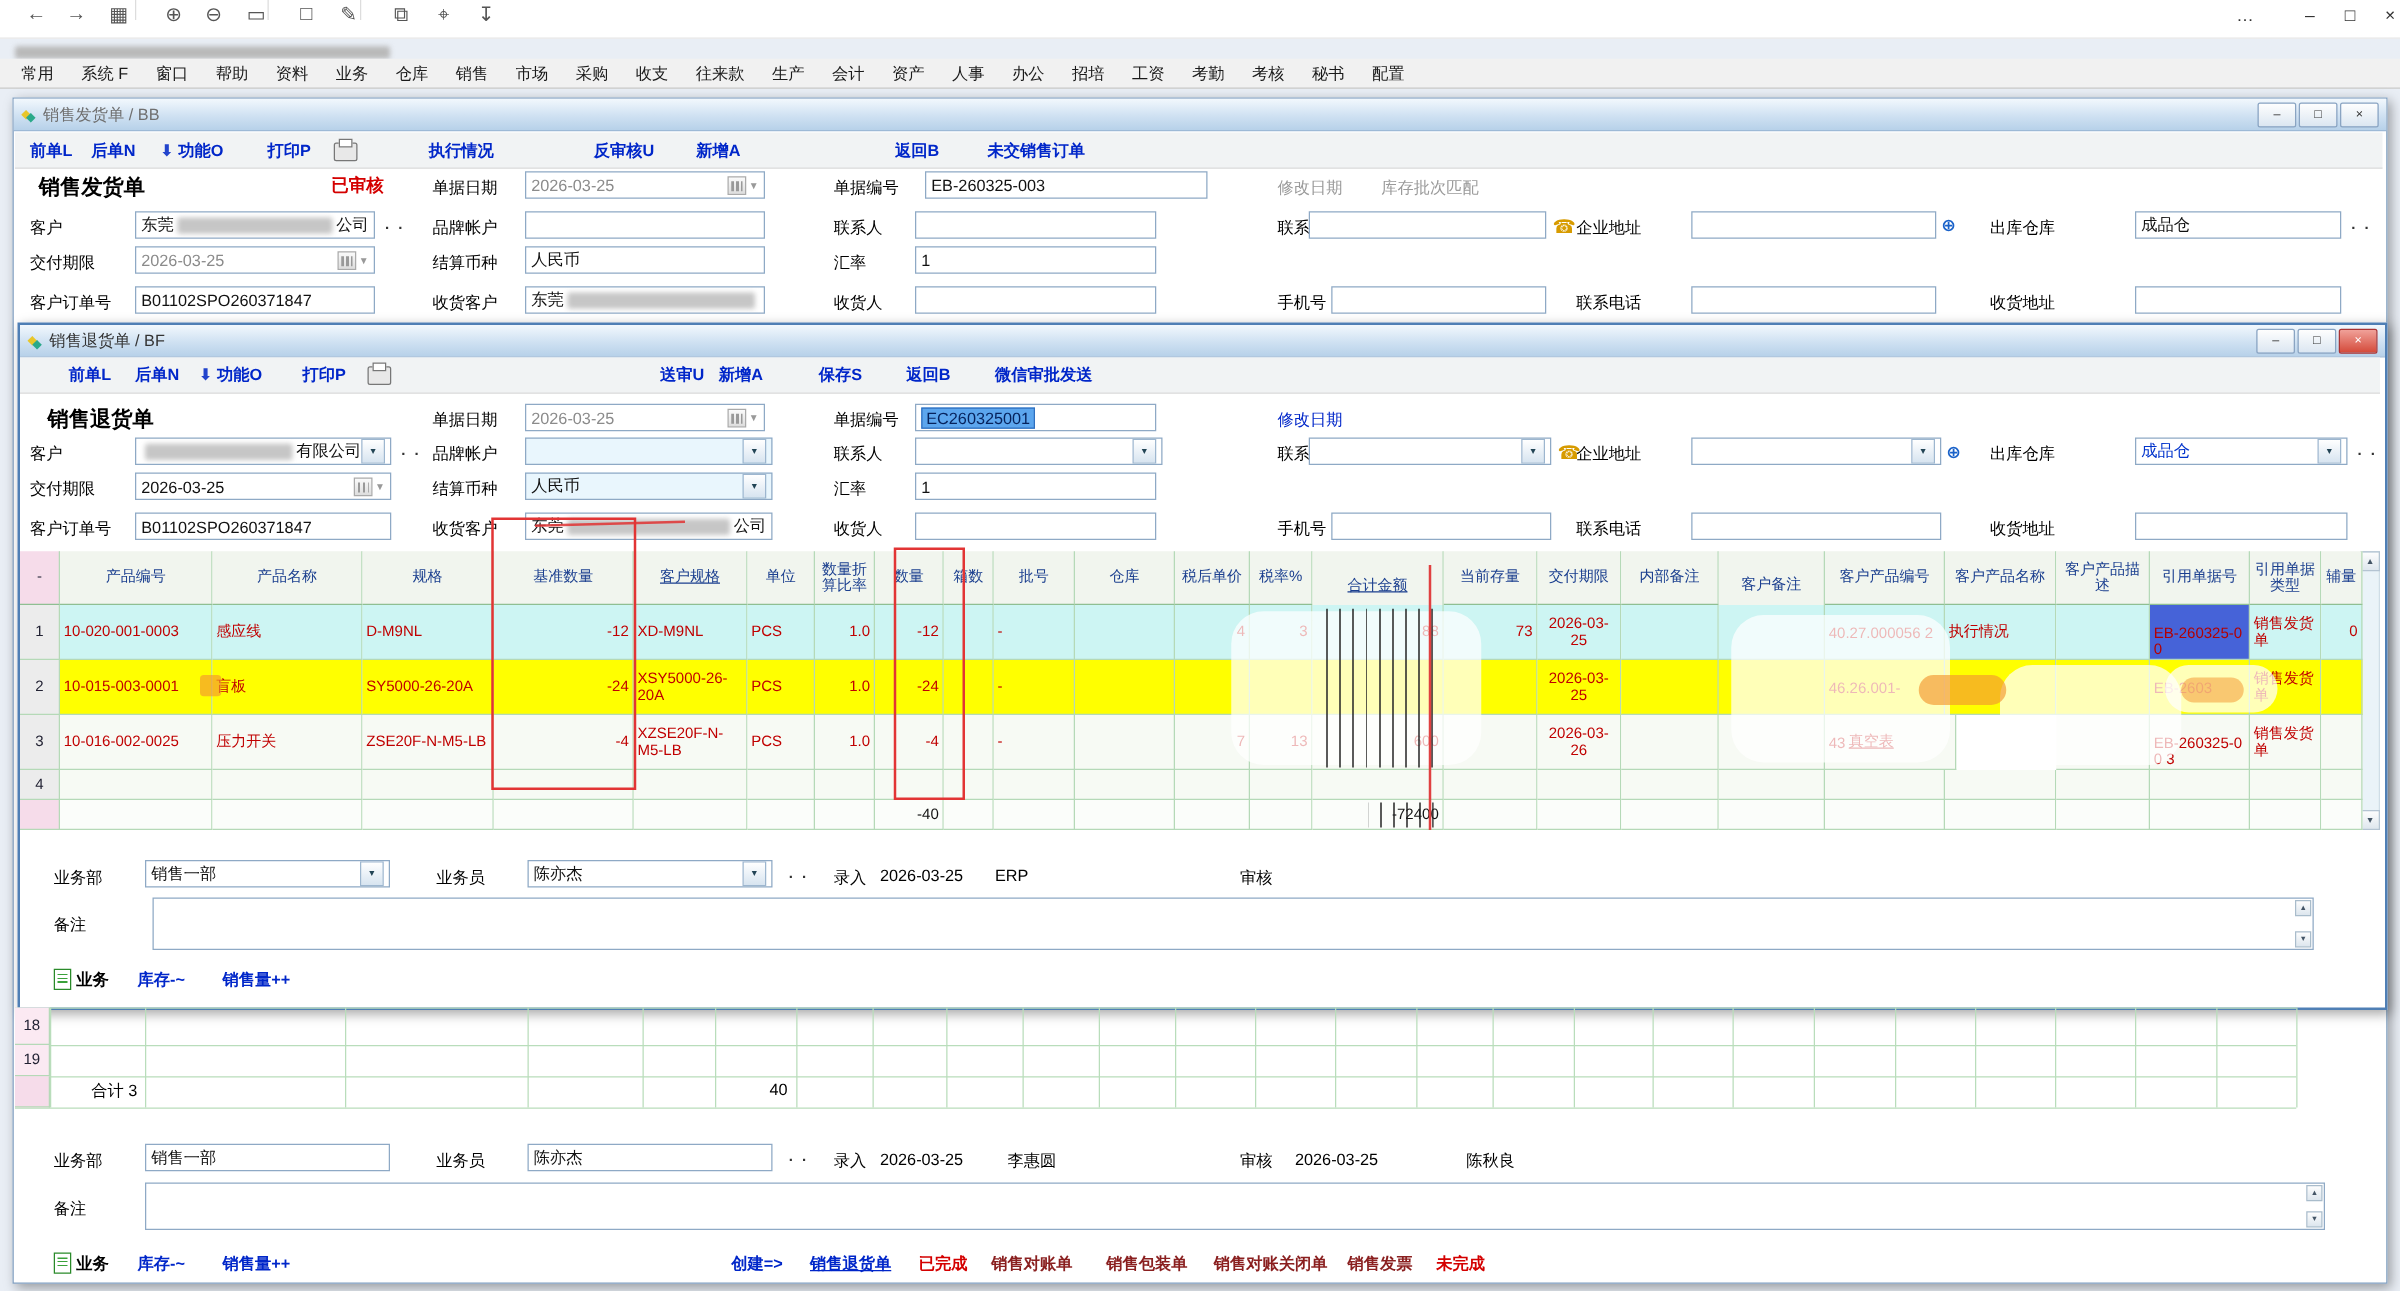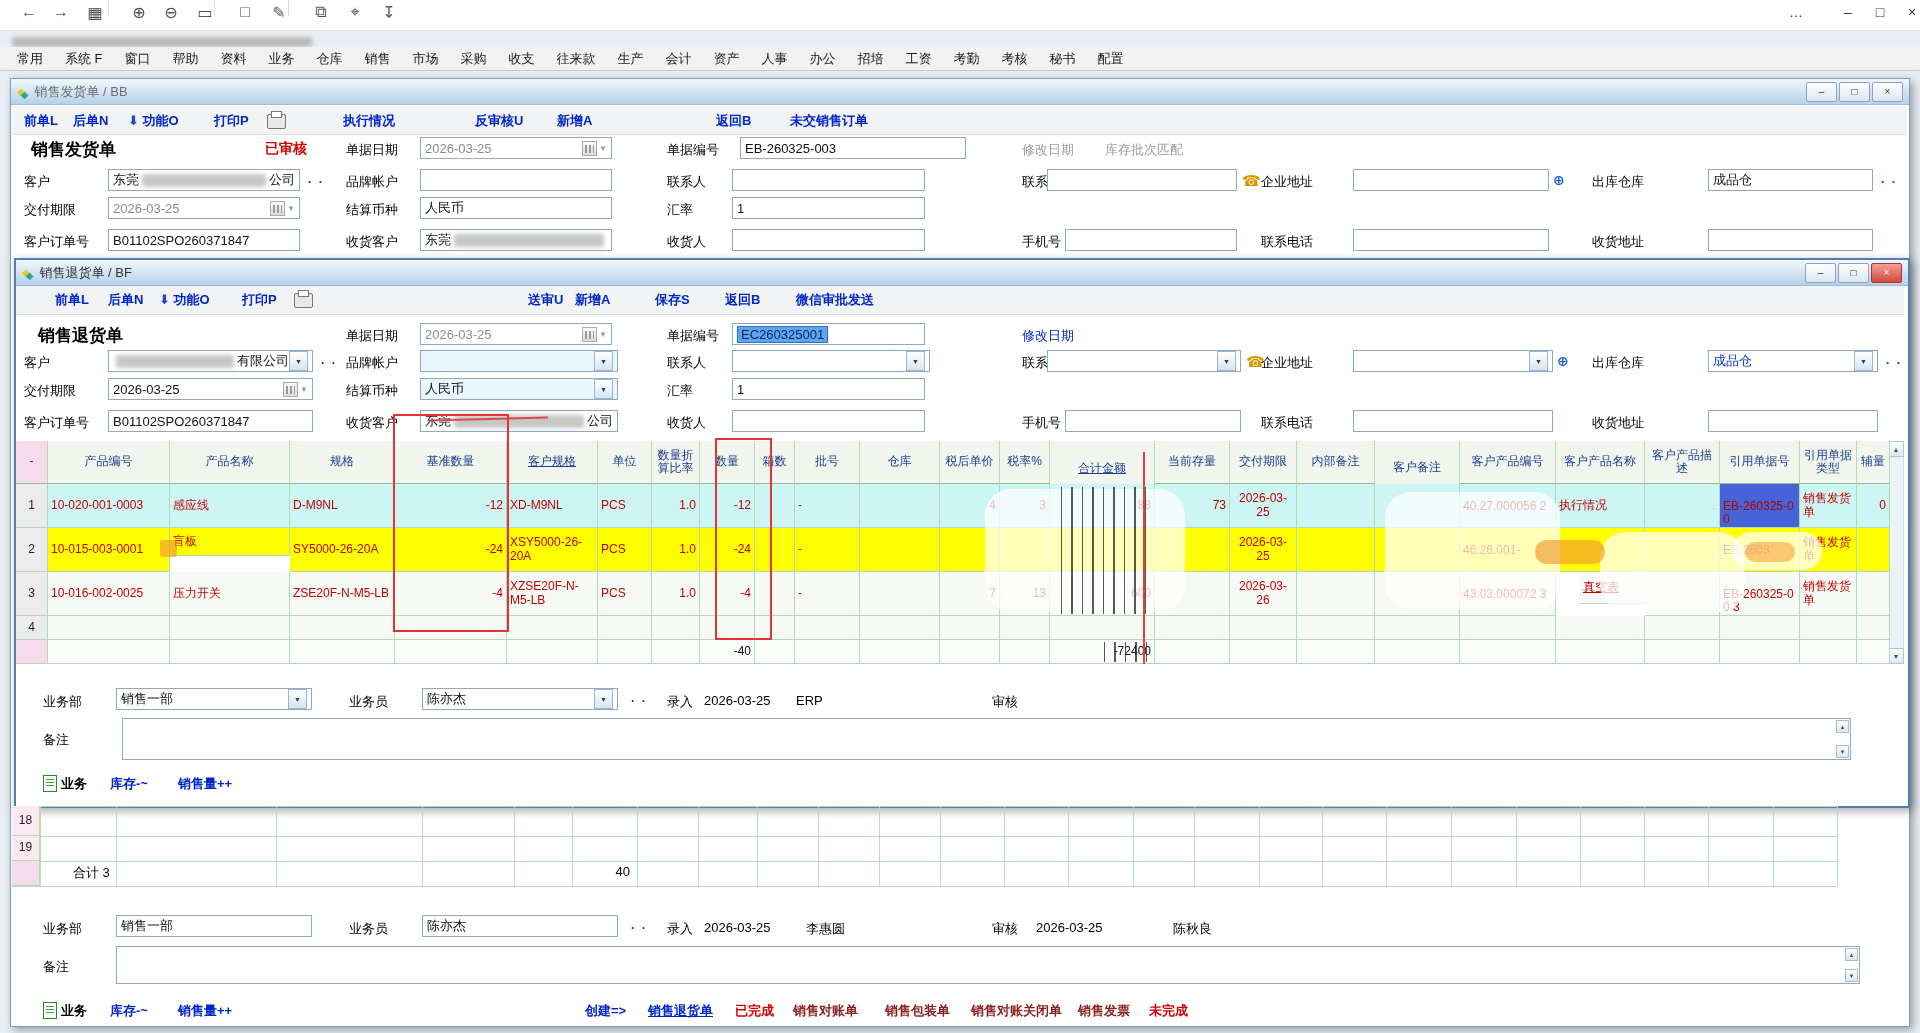--- a/index.html
+++ b/index.html
@@ -482,21 +482,21 @@
     <div class="tc" style="left: 1297px; top: 484px; width: 78px; height: 44px; background: rgb(205, 245, 243);"></div>
     <div class="tc" style="left: 1375px; top: 484px; width: 85px; height: 44px; background: rgb(205, 245, 243);"></div>
     <div class="tc  wrapcell" style="left: 1460px; top: 484px; width: 96px; height: 44px; background: rgb(205, 245, 243);">40.27.000056 2</div>
     <div class="tc" style="left: 1556px; top: 484px; width: 89px; height: 44px; background: rgb(205, 245, 243);">执行情况</div>
     <div class="tc" style="left: 1645px; top: 484px; width: 75px; height: 44px; background: rgb(205, 245, 243);"></div>
     <div class="tc  wrapcell" style="left: 1720px; top: 484px; width: 80px; height: 44px; background: rgb(70, 99, 216); color: rgb(179, 0, 0);">EB-260325-00</div>
     <div class="tc" style="left: 1800px; top: 484px; width: 57px; height: 44px; background: rgb(205, 245, 243);">销售发货单</div>
     <div class="tc al-r" style="left: 1857px; top: 484px; width: 33px; height: 44px; background: rgb(205, 245, 243);">0</div>
     <div class="tc rn" style="left: 16px; top: 528px; width: 32px; height: 44px;">2</div>
     <div class="tc" style="left: 48px; top: 528px; width: 122px; height: 44px; background: rgb(255, 255, 0);">10-015-003-0001</div>
-    <div class="tc" style="left: 170px; top: 528px; width: 120px; height: 28px; background: rgb(255, 255, 0);">盲板</div>
+    <div class="tc" style="left: 170px; top: 528px; width: 120px; height: 44px; background: rgb(255, 255, 0);">盲板</div>
     <div class="tc" style="left: 290px; top: 528px; width: 105px; height: 44px; background: rgb(255, 255, 0);">SY5000-26-20A</div>
     <div class="tc al-r" style="left: 395px; top: 528px; width: 112px; height: 44px; background: rgb(255, 255, 0);">-24</div>
     <div class="tc" style="left: 507px; top: 528px; width: 91px; height: 44px; background: rgb(255, 255, 0);">XSY5000-26-20A</div>
     <div class="tc" style="left: 598px; top: 528px; width: 54px; height: 44px; background: rgb(255, 255, 0);">PCS</div>
     <div class="tc al-r" style="left: 652px; top: 528px; width: 48px; height: 44px; background: rgb(255, 255, 0);">1.0</div>
     <div class="tc al-r" style="left: 700px; top: 528px; width: 55px; height: 44px; background: rgb(255, 255, 0);">-24</div>
     <div class="tc" style="left: 755px; top: 528px; width: 40px; height: 44px; background: rgb(255, 255, 0);"></div>
     <div class="tc" style="left: 795px; top: 528px; width: 65px; height: 44px; background: rgb(255, 255, 0);">-</div>
     <div class="tc" style="left: 860px; top: 528px; width: 80px; height: 44px; background: rgb(255, 255, 0);"></div>
     <div class="tc al-r" style="left: 940px; top: 528px; width: 60px; height: 44px; background: rgb(255, 255, 0);"></div>
@@ -525,21 +525,21 @@
     <div class="tc" style="left: 795px; top: 572px; width: 65px; height: 44px; background: rgb(247, 250, 244);">-</div>
     <div class="tc" style="left: 860px; top: 572px; width: 80px; height: 44px; background: rgb(247, 250, 244);"></div>
     <div class="tc al-r" style="left: 940px; top: 572px; width: 60px; height: 44px; background: rgb(247, 250, 244);">7</div>
     <div class="tc al-r" style="left: 1000px; top: 572px; width: 50px; height: 44px; background: rgb(247, 250, 244);">13</div>
     <div class="tc al-r" style="left: 1050px; top: 572px; width: 105px; height: 44px; background: rgb(247, 250, 244);">600</div>
     <div class="tc al-r" style="left: 1155px; top: 572px; width: 75px; height: 44px; background: rgb(247, 250, 244);"></div>
     <div class="tc al-c" style="left: 1230px; top: 572px; width: 67px; height: 44px; background: rgb(247, 250, 244);">2026-03-26</div>
     <div class="tc" style="left: 1297px; top: 572px; width: 78px; height: 44px; background: rgb(247, 250, 244);"></div>
     <div class="tc" style="left: 1375px; top: 572px; width: 85px; height: 44px; background: rgb(247, 250, 244);"></div>
     <div class="tc  wrapcell" style="left: 1460px; top: 572px; width: 96px; height: 44px; background: rgb(247, 250, 244);">43.03.000072 3</div>
-    <div class="tc" style="left: 1580px; top: 572px; width: 89px; height: 32px; background: rgb(247, 250, 244); text-decoration: underline;">真空表</div>
+    <div class="tc" style="left: 1476px; top: 572px; width: 89px; height: 44px; background: rgb(247, 250, 244); text-decoration: underline;">真空表</div>
     <div class="tc" style="left: 1645px; top: 572px; width: 75px; height: 44px; background: rgb(247, 250, 244);"></div>
     <div class="tc  wrapcell" style="left: 1720px; top: 572px; width: 80px; height: 44px; background: rgb(247, 250, 244);">EB-260325-00 3</div>
     <div class="tc" style="left: 1800px; top: 572px; width: 57px; height: 44px; background: rgb(247, 250, 244);">销售发货单</div>
     <div class="tc al-r" style="left: 1857px; top: 572px; width: 33px; height: 44px; background: rgb(247, 250, 244);"></div>
     <div class="tc rn" style="left: 16px; top: 616px; width: 32px; height: 24px;">4</div>
     <div class="tc" style="left: 48px; top: 616px; width: 122px; height: 24px; background: rgb(247, 250, 244);"></div>
     <div class="tc" style="left: 170px; top: 616px; width: 120px; height: 24px; background: rgb(247, 250, 244);"></div>
     <div class="tc" style="left: 290px; top: 616px; width: 105px; height: 24px; background: rgb(247, 250, 244);"></div>
     <div class="tc al-r" style="left: 395px; top: 616px; width: 112px; height: 24px; background: rgb(247, 250, 244);"></div>
     <div class="tc" style="left: 507px; top: 616px; width: 91px; height: 24px; background: rgb(247, 250, 244);"></div>

